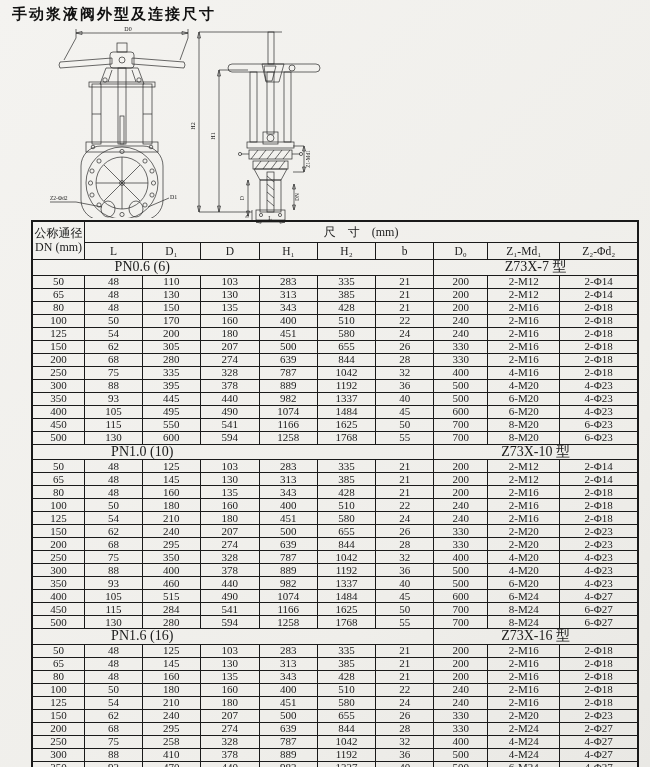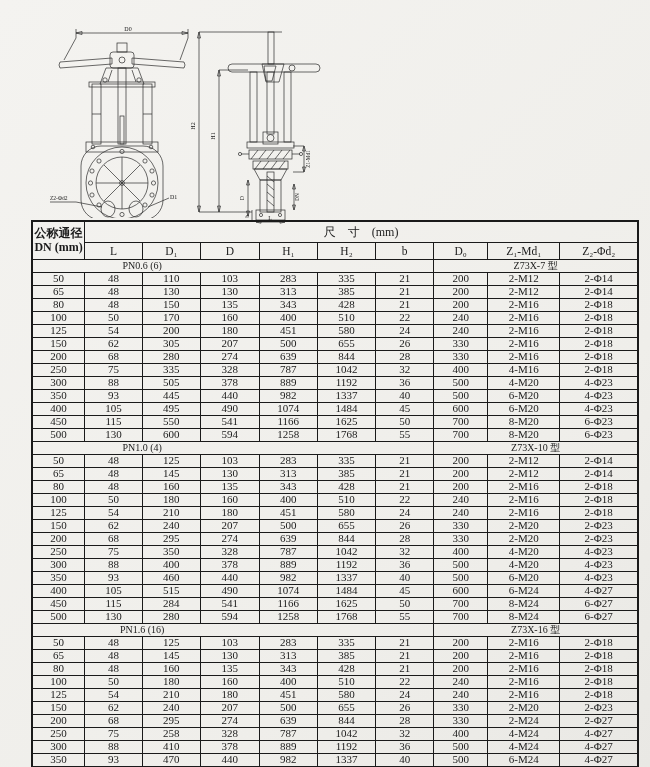--- a/index.html
+++ b/index.html
@@ -27,31 +27,32 @@
     font-size:11px;text-align:center;
     border:2px solid #1a1a1a;
   }
   .dim-table th,.dim-table td{
     border:1px solid #1a1a1a;padding:0;line-height:1.05;
     overflow:hidden;white-space:nowrap;
   }
   .dim-table thead tr.h1 th{height:20px;font-weight:normal;font-size:12px;}
   .dim-table thead tr.h2 th{height:16px;font-weight:normal;font-size:11.5px;}
   .dim-table th.dnh{font-size:11.5px;}
-  .dim-table th.dnh .t{display:block;line-height:1.15;font-weight:bold;}
+  .dim-table th.dnh .t{display:block;line-height:1.15;}
   .dim-table tbody td{height:12px;}
-  .dim-table tr.sec td{height:12px;font-size:10px;}
+  .dim-table tr.sec td{height:12px;font-size:14px;}
   .dim-table td.secl{padding-right:30%;}
   .dim-table td.secr{}
 </style>
 </head>
 <body>
 
 <div class="page">
 
+  <h1 class="page-title">手动浆液阀外型及连接尺寸</h1>
 
   <svg class="drawing fv" width="148" height="194" viewBox="0 0 148 194">
 
     <line x1="28" y1="9" x2="140" y2="9"></line>
     <line x1="28" y1="5" x2="28" y2="14"></line>
     <line x1="140" y1="5" x2="140" y2="14"></line>
     <polygon points="28,9 34,7.5 34,10.5" fill="#2b2b2b"></polygon>
     <polygon points="140,9 134,7.5 134,10.5" fill="#2b2b2b"></polygon>
     <text x="80" y="7" font-size="6" text-anchor="middle">D0</text>
     <line x1="28" y1="14" x2="16" y2="36"></line>
@@ -326,21 +327,21 @@
           <td>787</td>
           <td>1042</td>
           <td>32</td>
           <td>400</td>
           <td>4-M16</td>
           <td>2-Φ18</td>
         </tr>
         <tr>
           <td>300</td>
           <td>88</td>
-          <td>505</td>
+          <td>395</td>
           <td>378</td>
           <td>889</td>
           <td>1192</td>
           <td>36</td>
           <td>500</td>
           <td>4-M20</td>
           <td>4-Φ23</td>
         </tr>
         <tr>
           <td>350</td>
@@ -384,21 +385,21 @@
           <td>600</td>
           <td>594</td>
           <td>1258</td>
           <td>1768</td>
           <td>55</td>
           <td>700</td>
           <td>8-M20</td>
           <td>6-Φ23</td>
         </tr>
         <tr class="sec">
-          <td colspan="7" class="secl">PN1.0 (4)</td>
+          <td colspan="7" class="secl">PN1.0 (10)</td>
           <td colspan="3" class="secr">Z73X-10 型</td>
         </tr>
         <tr>
           <td>50</td>
           <td>48</td>
           <td>125</td>
           <td>103</td>
           <td>283</td>
           <td>335</td>
           <td>21</td>

